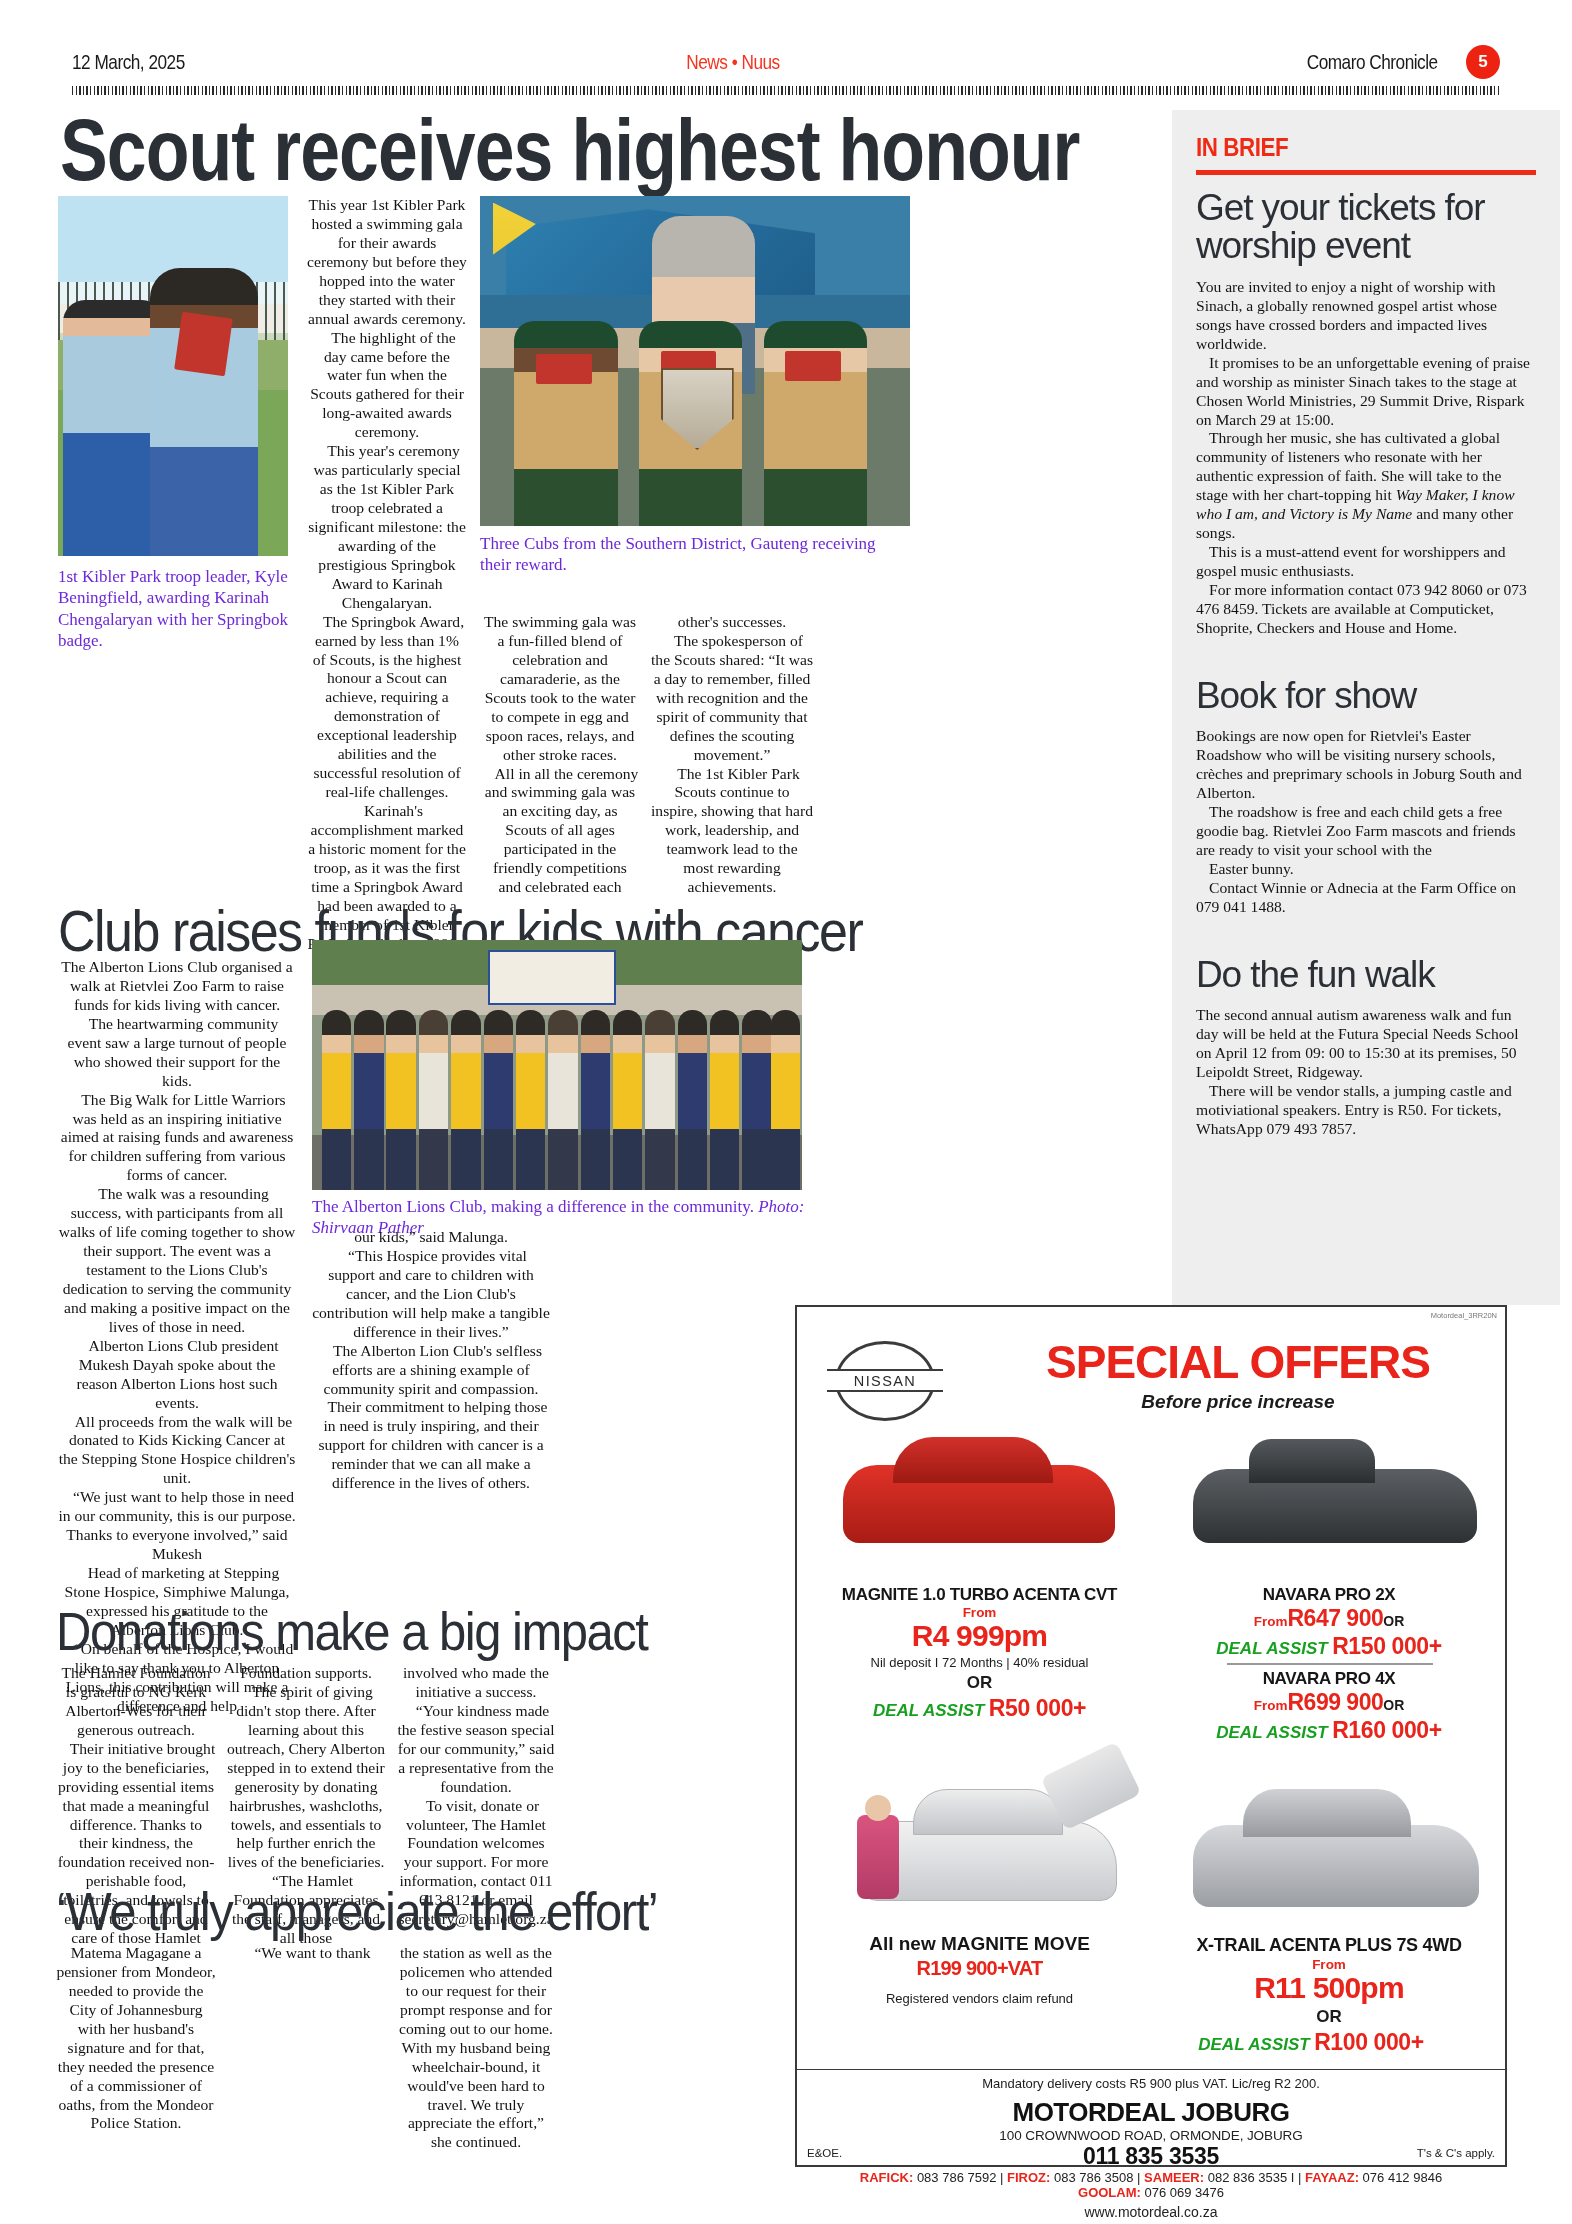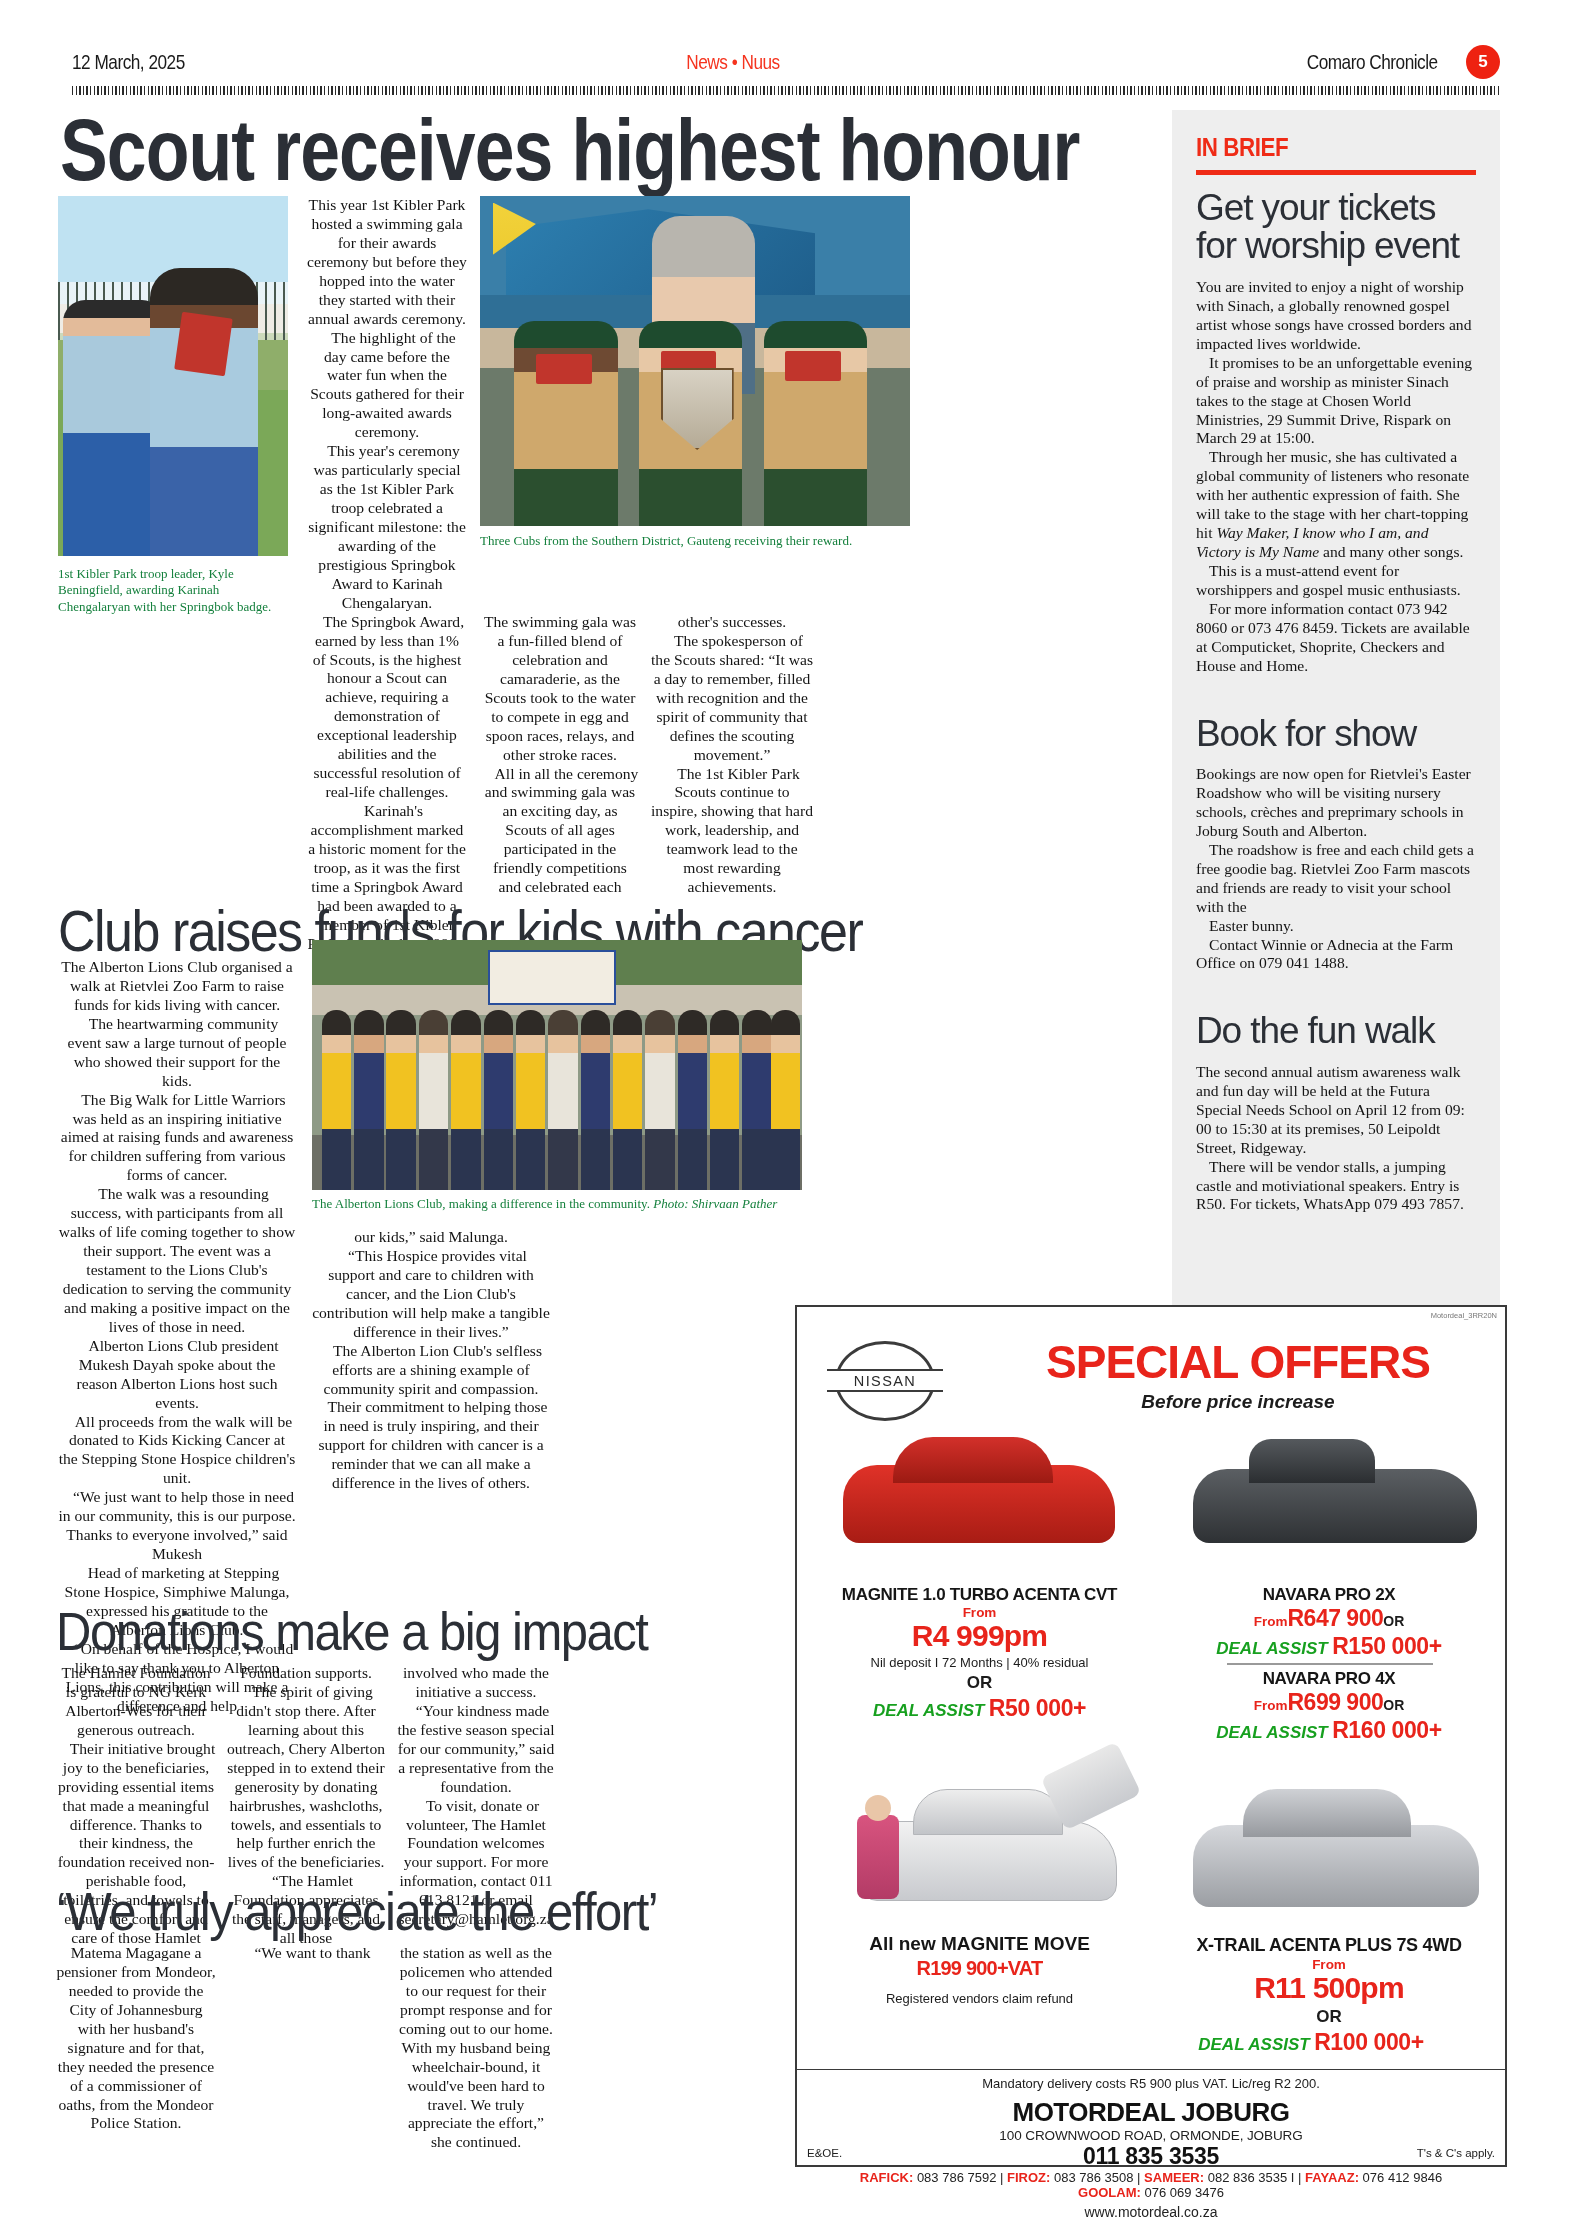--- a/index.html
+++ b/index.html
@@ -63,21 +63,21 @@
   }
   .hd-club { left:58px; top:898px; font-size:52px; transform:scaleY(1.1); }
   .hd-donations { left:56px; top:1600px; font-size:49px; transform:scaleY(1.1); }
   .hd-appreciate { left:56px; top:1880px; font-size:49px; transform:scaleY(1.1); }
 
   
   .photo { position:absolute; overflow:hidden; }
   .cap {
     position:absolute;
     font-family:"Liberation Serif", serif;
-    font-size:13px; line-height:1.26; color:#15803d;
+    font-size:17px; line-height:1.26; color:#6d28d9;
   }
   .cap i { font-style:italic; }
 
   
   #photo1 { left:58px; top:196px; width:230px; height:360px;
     background:
       radial-gradient(circle at 30% 78%, rgba(255,255,255,.18) 0 14%, transparent 15%),
       linear-gradient(#bfe2f2 0 24%, #cfe6ef 24% 30%, #dcd6c8 30% 38%, #8fae6a 38% 54%, #7ba858 54% 100%);
   }
   #photo1 .p-fence {
@@ -158,21 +158,21 @@
     font-size:15.6px;
     line-height:1.215;
     color:#141414;
     text-align:center;
   }
   .col p { margin:0; text-indent:13px; }
   .col p.noind { text-indent:0; }
 
   
   #inbrief {
-    position:absolute; left:1172px; top:110px; width:328px; height:1195px;
+    position:absolute; left:1172px; top:110px; width:388px; height:1195px;
     background:#eeeeee; padding:22px 24px 0 24px;
   }
   .ib-kicker {
     font-family:"Liberation Sans", sans-serif; font-weight:bold;
     color:#ef2b16; font-size:26px; letter-spacing:-0.5px;
     transform:scaleX(0.86); transform-origin:left center;
   }
   .ib-rule { height:5px; background:#ef2b16; margin:7px 0 14px 0; }
   .ib-h {
     font-family:"Liberation Sans", sans-serif; font-weight:300;

